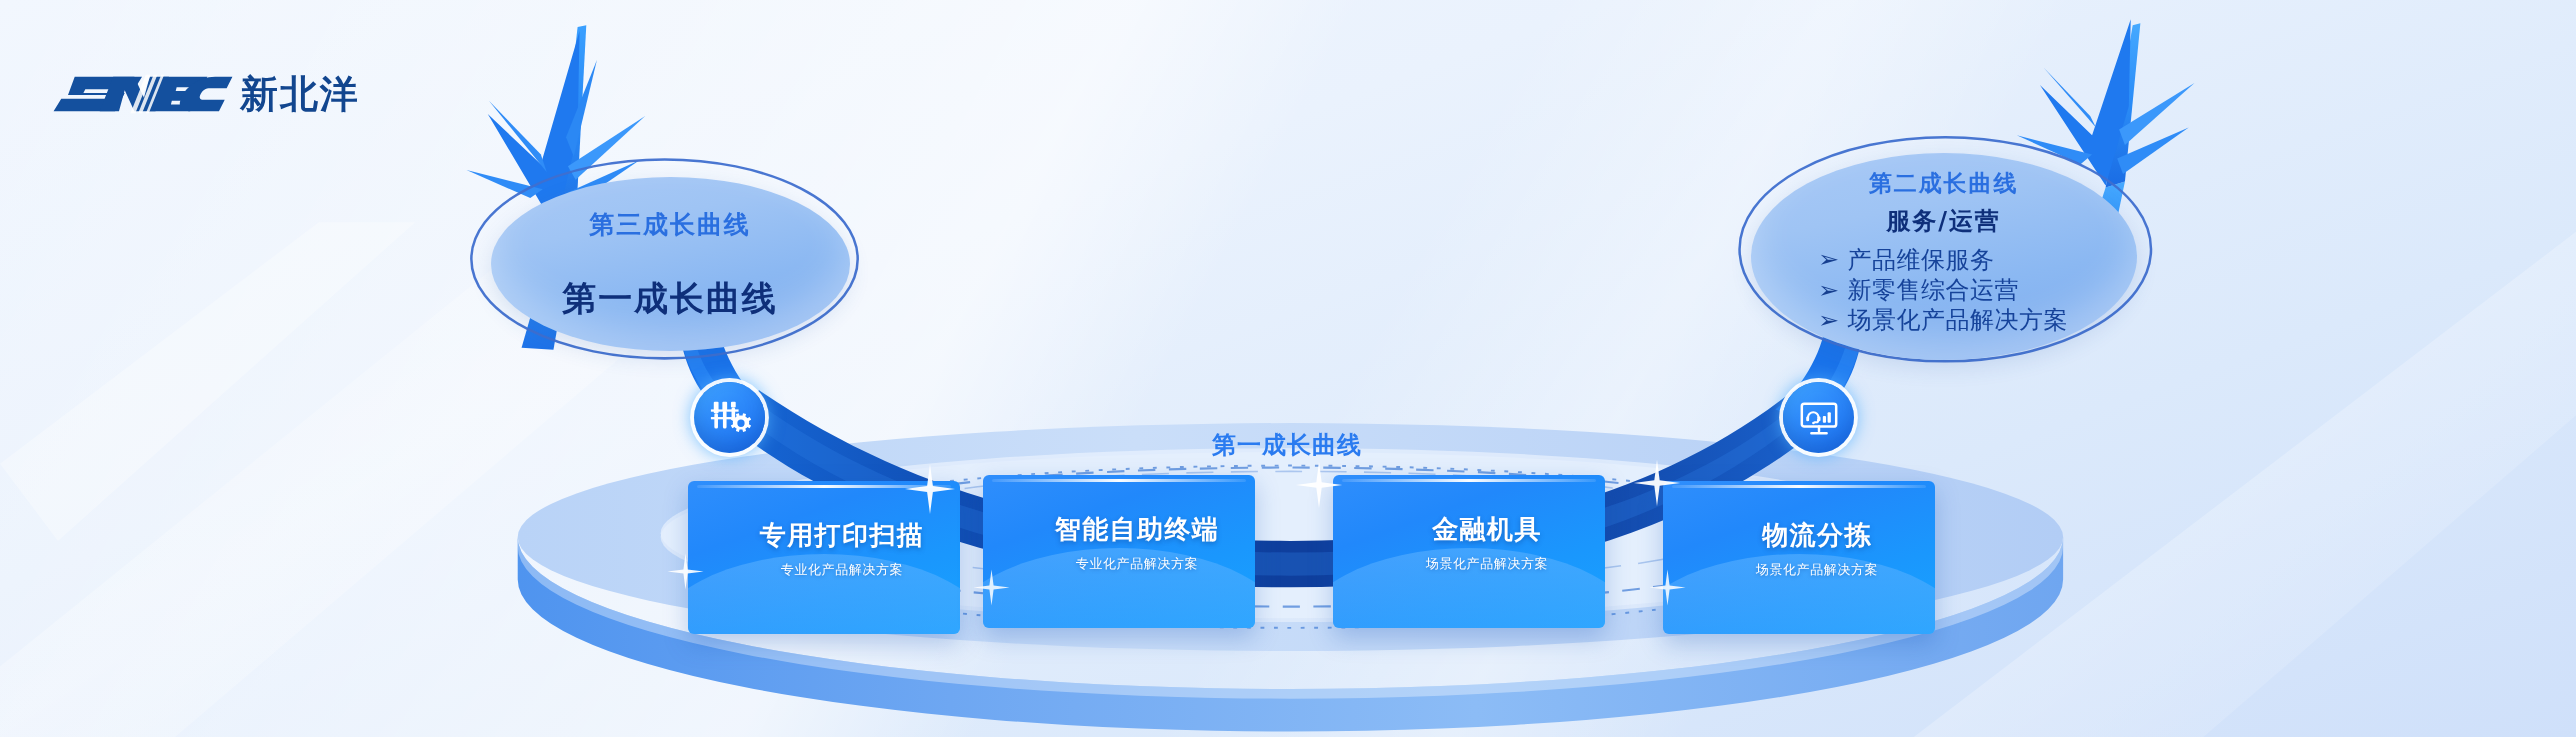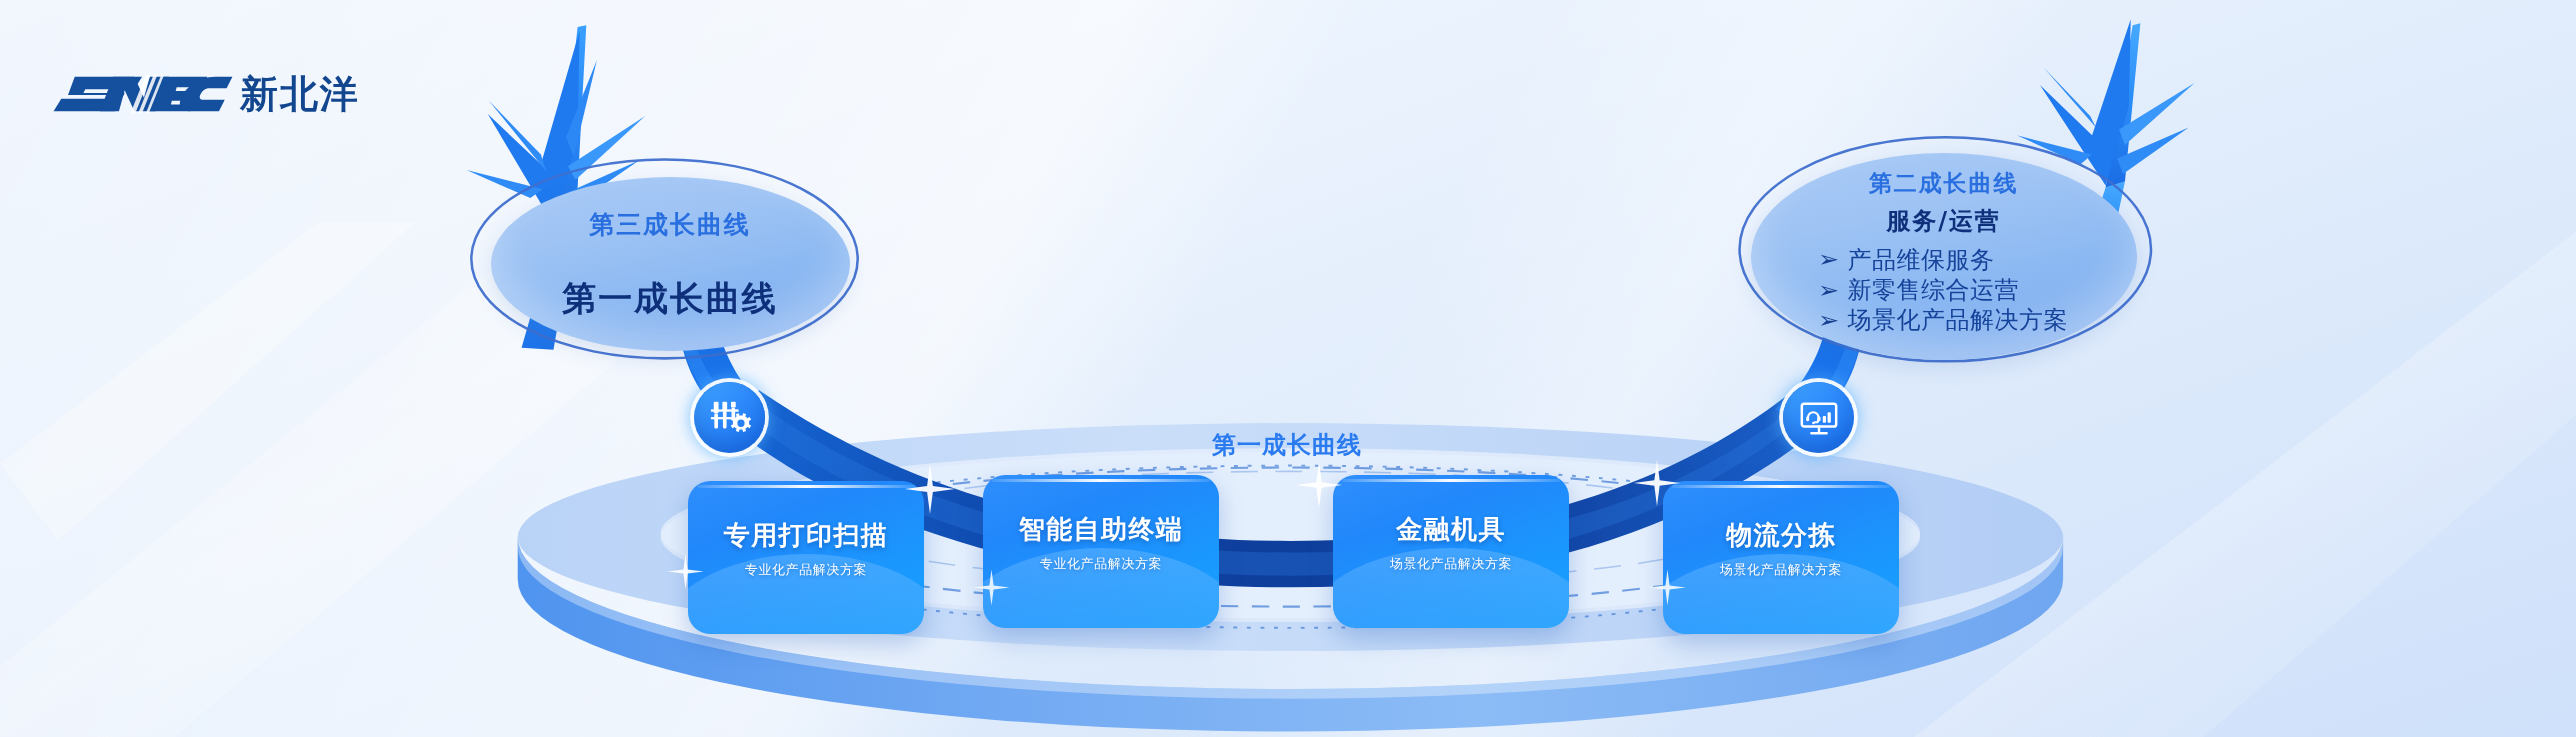--- a/index.html
+++ b/index.html
@@ -82,25 +82,25 @@
     background:linear-gradient(145deg,#41a6ff 0%,#2f8cfb 40%,#1a6ff0 100%);
     box-shadow:0 0 0 3.9px rgba(255,255,255,.92), 0 0 15.5px 3.9px rgba(80,175,255,.70),
                inset 0 -9.7px 17.4px rgba(10,60,150,.28);
     display:flex;align-items:center;justify-content:center;
   }
   #node-left{left:694px;top:382px;}
   #node-right{left:1783px;top:382px;}
 
   
   .card{
-    position:absolute;width:236px;height:153px;border-radius:22px;
+    position:absolute;width:236px;height:153px;border-radius:6px;
     background:linear-gradient(160deg,#2f8efc 0%,#2188fb 30%,#1a97fd 66%,#18a3ff 100%);
     box-shadow:0 9.7px 25px rgba(20,80,180,.26);
     overflow:hidden;
-    display:flex;flex-direction:column;align-items:center;
+    display:flex;flex-direction:column;align-items:center;padding-left:36px;
   }
   .card::after{
     content:"";position:absolute;left:-14%;top:48%;width:128%;height:100%;
     border-radius:52% 52% 0 0 / 62% 62% 0 0;
     background:linear-gradient(180deg,rgba(96,180,255,.55),rgba(60,150,255,.22));
   }
   .card .edge{
     position:absolute;left:8.7px;right:8.7px;top:3.9px;height:2.9px;border-radius:2.9px;
     background:linear-gradient(90deg,rgba(255,255,255,.1),rgba(255,255,255,.98),rgba(255,255,255,.1));
   }

